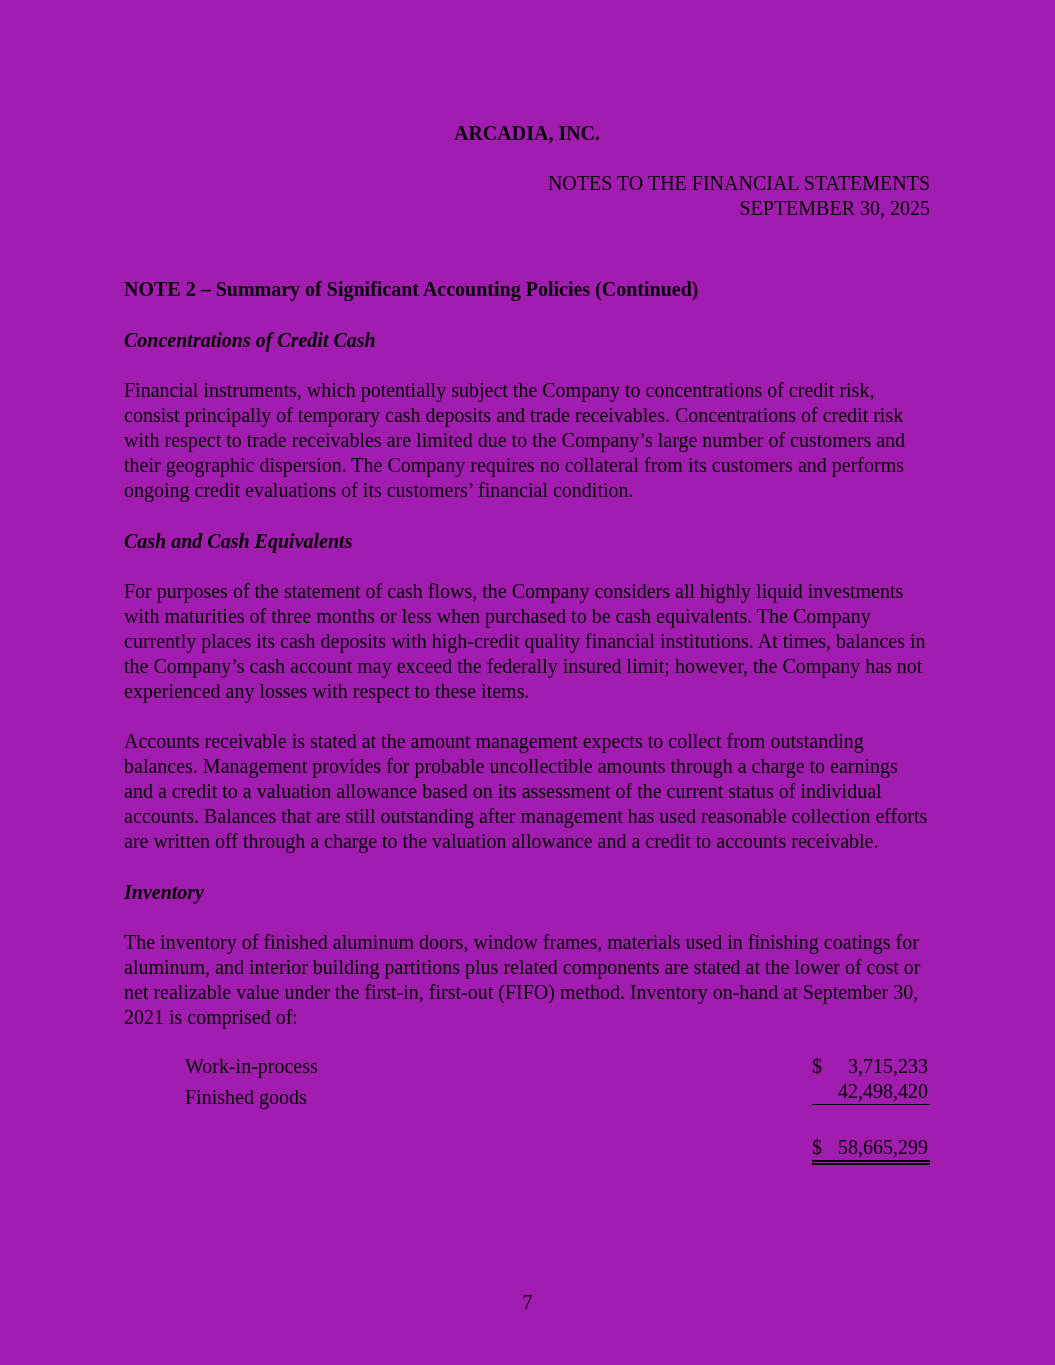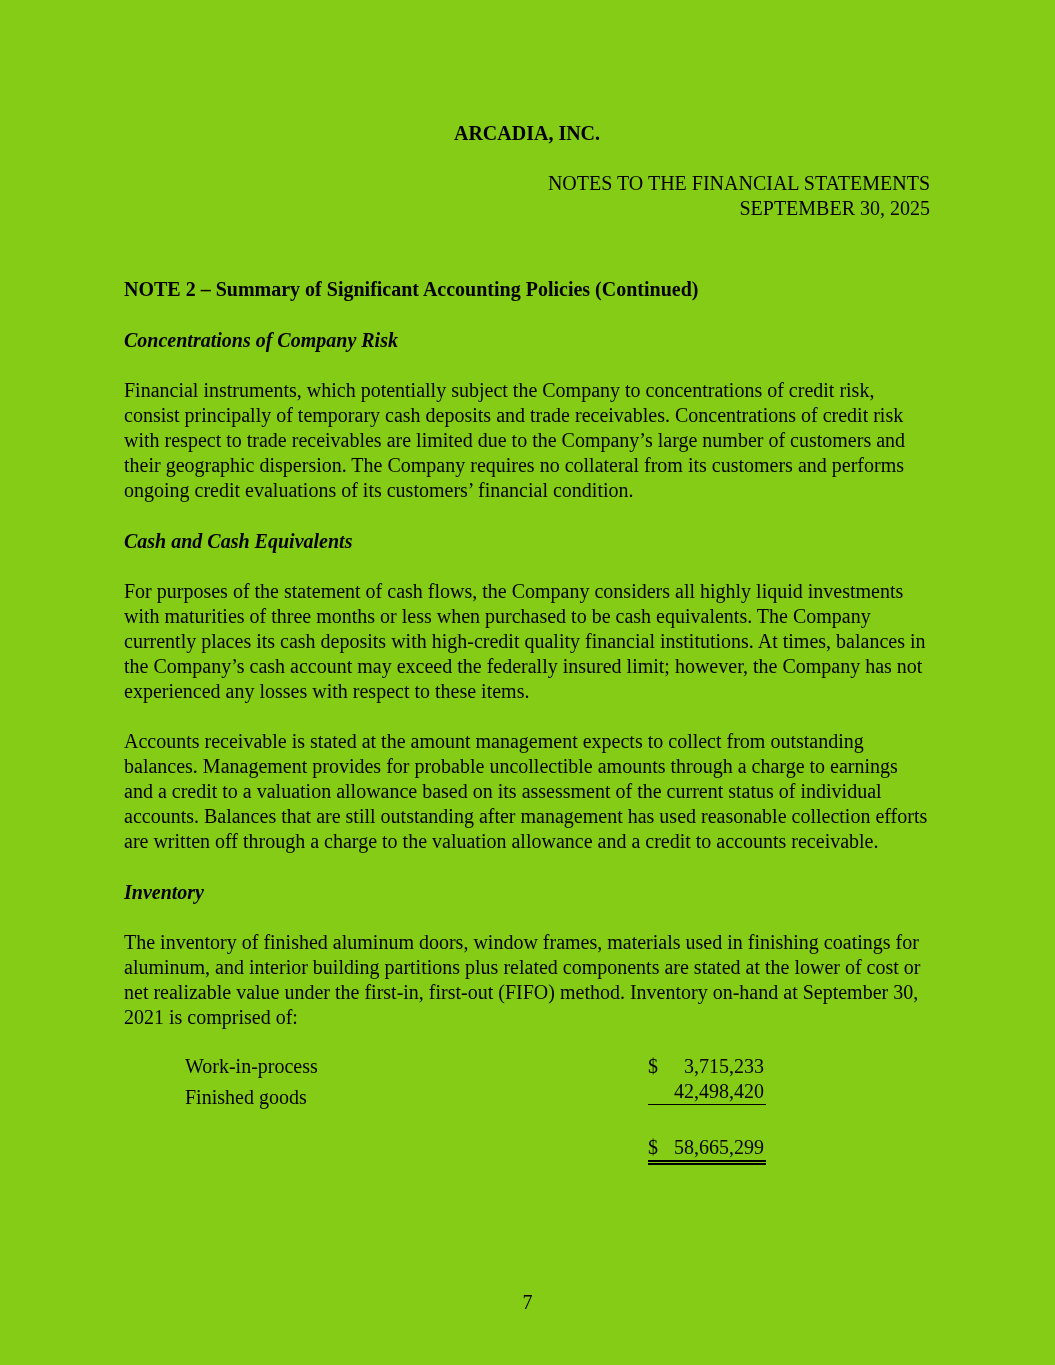--- a/index.html
+++ b/index.html
@@ -2,35 +2,35 @@
 <html><head>
 <meta charset="utf-8">
 <style>
   * { margin: 0; padding: 0; box-sizing: border-box; }
   html, body { background: #ffffff; }
   .page {
     position: relative;
     width: 1055px;
     height: 1365px;
     margin: 0 auto;
-    background: #84cc16;
+    background: #a21caf;
     color: #000000;
     font-family: "Liberation Serif", serif;
     font-size: 20px;
     line-height: 25px;
     padding: 121px 125px 0 124px;
     overflow: hidden;
   }
   .header-block { text-align: center; font-weight: bold; }
   .doc-title-block { margin-top: 25px; text-align: right; font-weight: normal; }
   .note-heading { font-weight: bold; margin-top: 56px; }
   .section-heading { font-weight: bold; font-style: italic; margin-top: 26px; }
   .section-body { margin-top: 25px; }
   .inv-table { margin-top: 24px; }
-  .inv-row { display: flex; align-items: baseline; }
+  .inv-row { display: flex; align-items: baseline; justify-content: space-between; }
   .inv-label { margin-left: 61px; width: 463px; }
   .inv-amount {
     width: 118px;
     display: flex;
     justify-content: space-between;
     padding-right: 2px;
   }
   .inv-amount .num { text-align: right; }
   .underline-single { border-bottom: 1.5px solid #000; }
   .total-row { margin-top: 25px; }
@@ -52,21 +52,21 @@
   </div>
 
   <div class="doc-title-block">
     <div>NOTES TO THE FINANCIAL STATEMENTS</div>
     <div>SEPTEMBER 30, 2025</div>
   </div>
 
   <div class="note-heading">NOTE 2 – Summary of Significant Accounting Policies (Continued)</div>
 
   <div>
-    <div class="section-heading">Concentrations of Company Risk</div>
+    <div class="section-heading">Concentrations of Credit Cash</div>
     <p class="section-body">Financial instruments, which potentially subject the Company to concentrations of credit risk, consist principally of temporary cash deposits and trade receivables. Concentrations of credit risk with respect to trade receivables are limited due to the Company’s large number of customers and their geographic dispersion. The Company requires no collateral from its customers and performs ongoing credit evaluations of its customers’ financial condition.</p>
   </div>
 
   <div>
     <div class="section-heading">Cash and Cash Equivalents</div>
     <p class="section-body">For purposes of the statement of cash flows, the Company considers all highly liquid investments with maturities of three months or less when purchased to be cash equivalents. The Company currently places its cash deposits with high-credit quality financial institutions. At times, balances in the Company’s cash account may exceed the federally insured limit; however, the Company has not experienced any losses with respect to these items.</p>
   </div>
 
   <div>
     <p class="section-body">Accounts receivable is stated at the amount management expects to collect from outstanding balances.  Management provides for probable uncollectible amounts through a charge to earnings and a credit to a valuation allowance based on its assessment of the current status of individual accounts.  Balances that are still outstanding after management has used reasonable collection efforts are written off through a charge to the valuation allowance and a credit to accounts receivable.</p>

